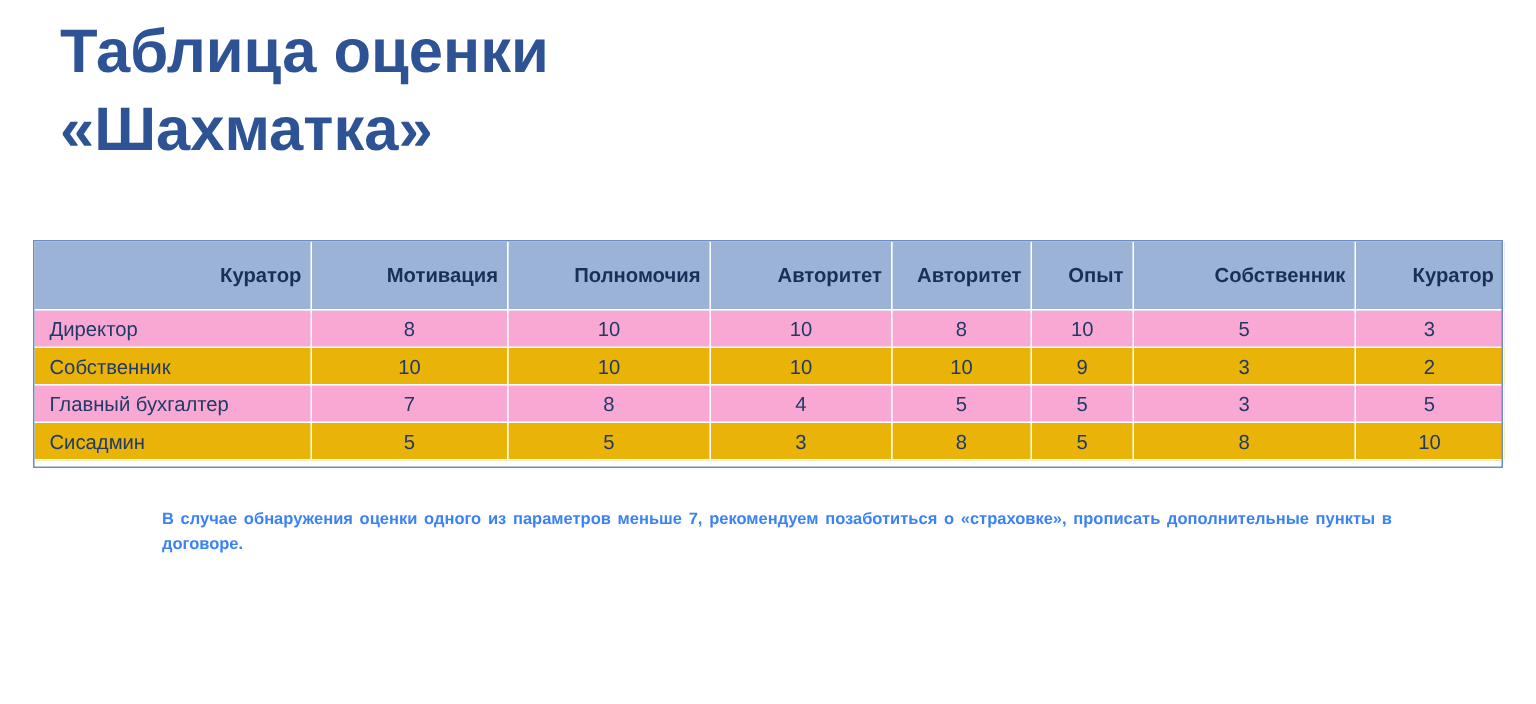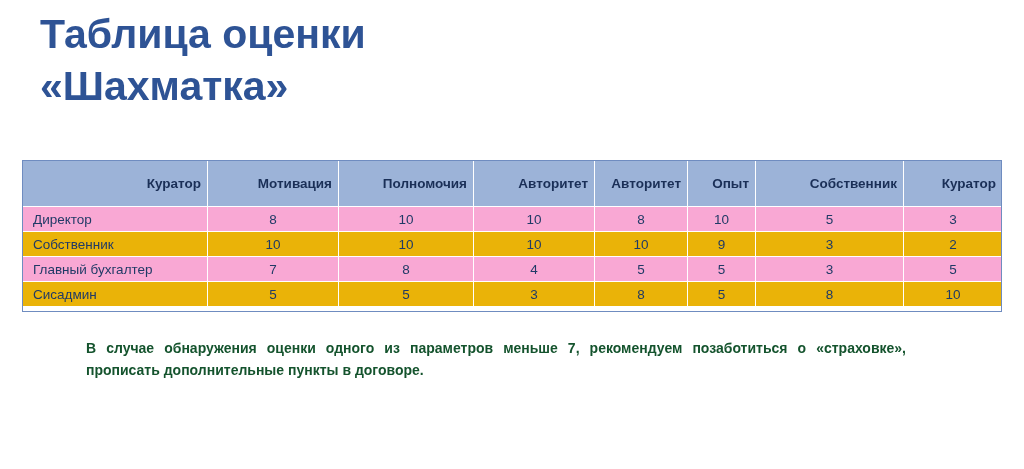--- a/index.html
+++ b/index.html
@@ -81,25 +81,25 @@
     left: 22px;
     top: 160px;
     width: 980px;
     height: 152px;
     border: 1px solid #6f8cc0;
     box-sizing: border-box;
     pointer-events: none;
   }
   .notes {
     position: absolute;
-    left: 86px;
+    left: 108px;
     top: 338px;
     width: 820px;
-    color: #14532d;
-    font-size: 14px;
+    color: #3b82f6;
+    font-size: 11px;
     font-weight: bold;
     line-height: 1.55;
   }
   .note-p {
     text-align: justify;
     margin: 0 0 22px 0;
     text-align-last: left;
   }
   .note-p:last-child {
     margin-bottom: 0;

